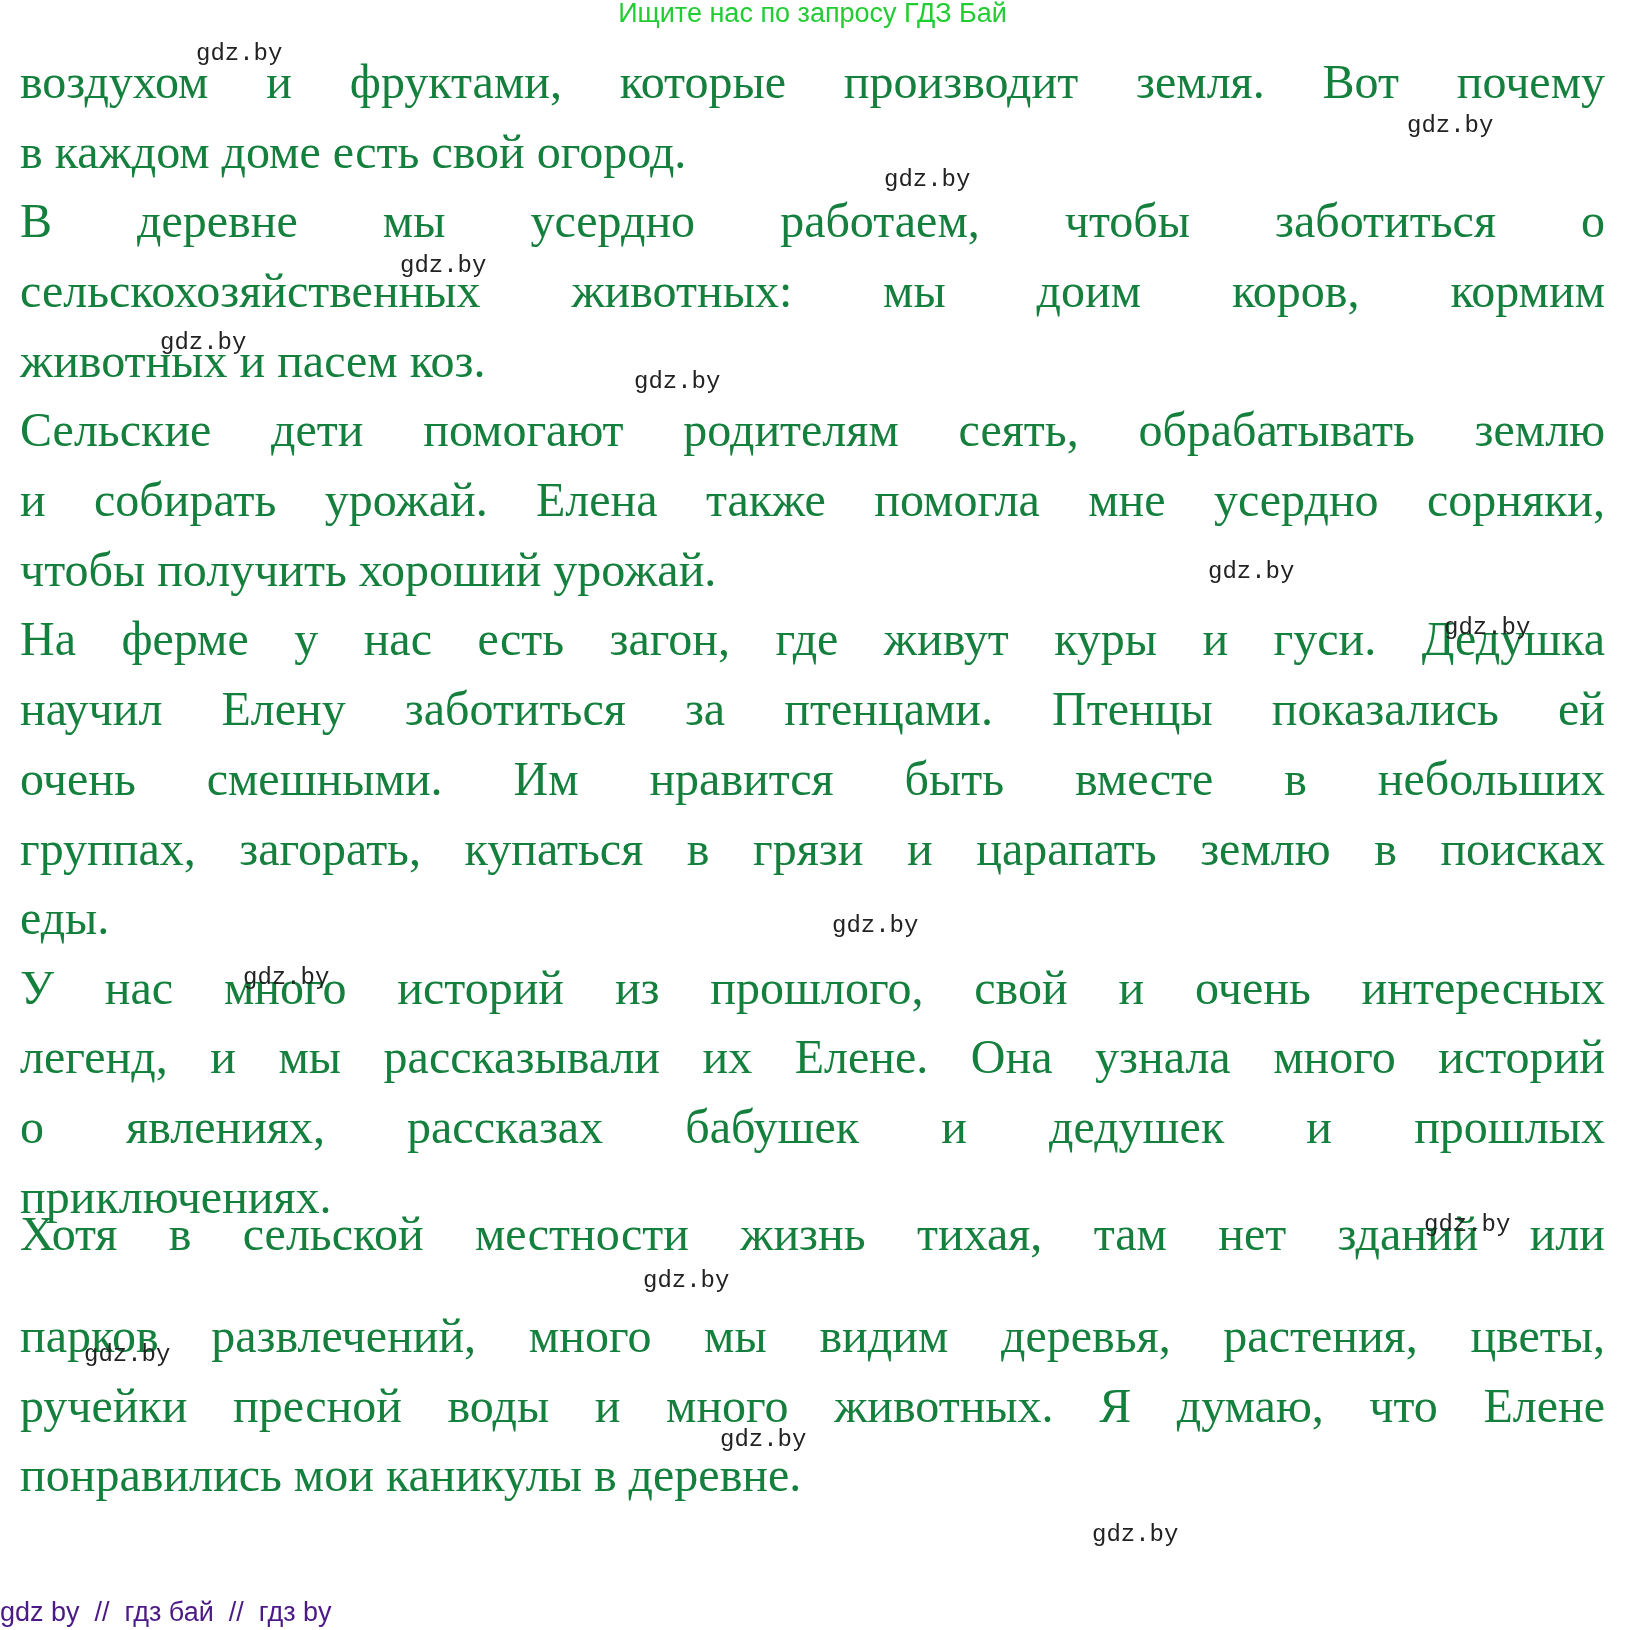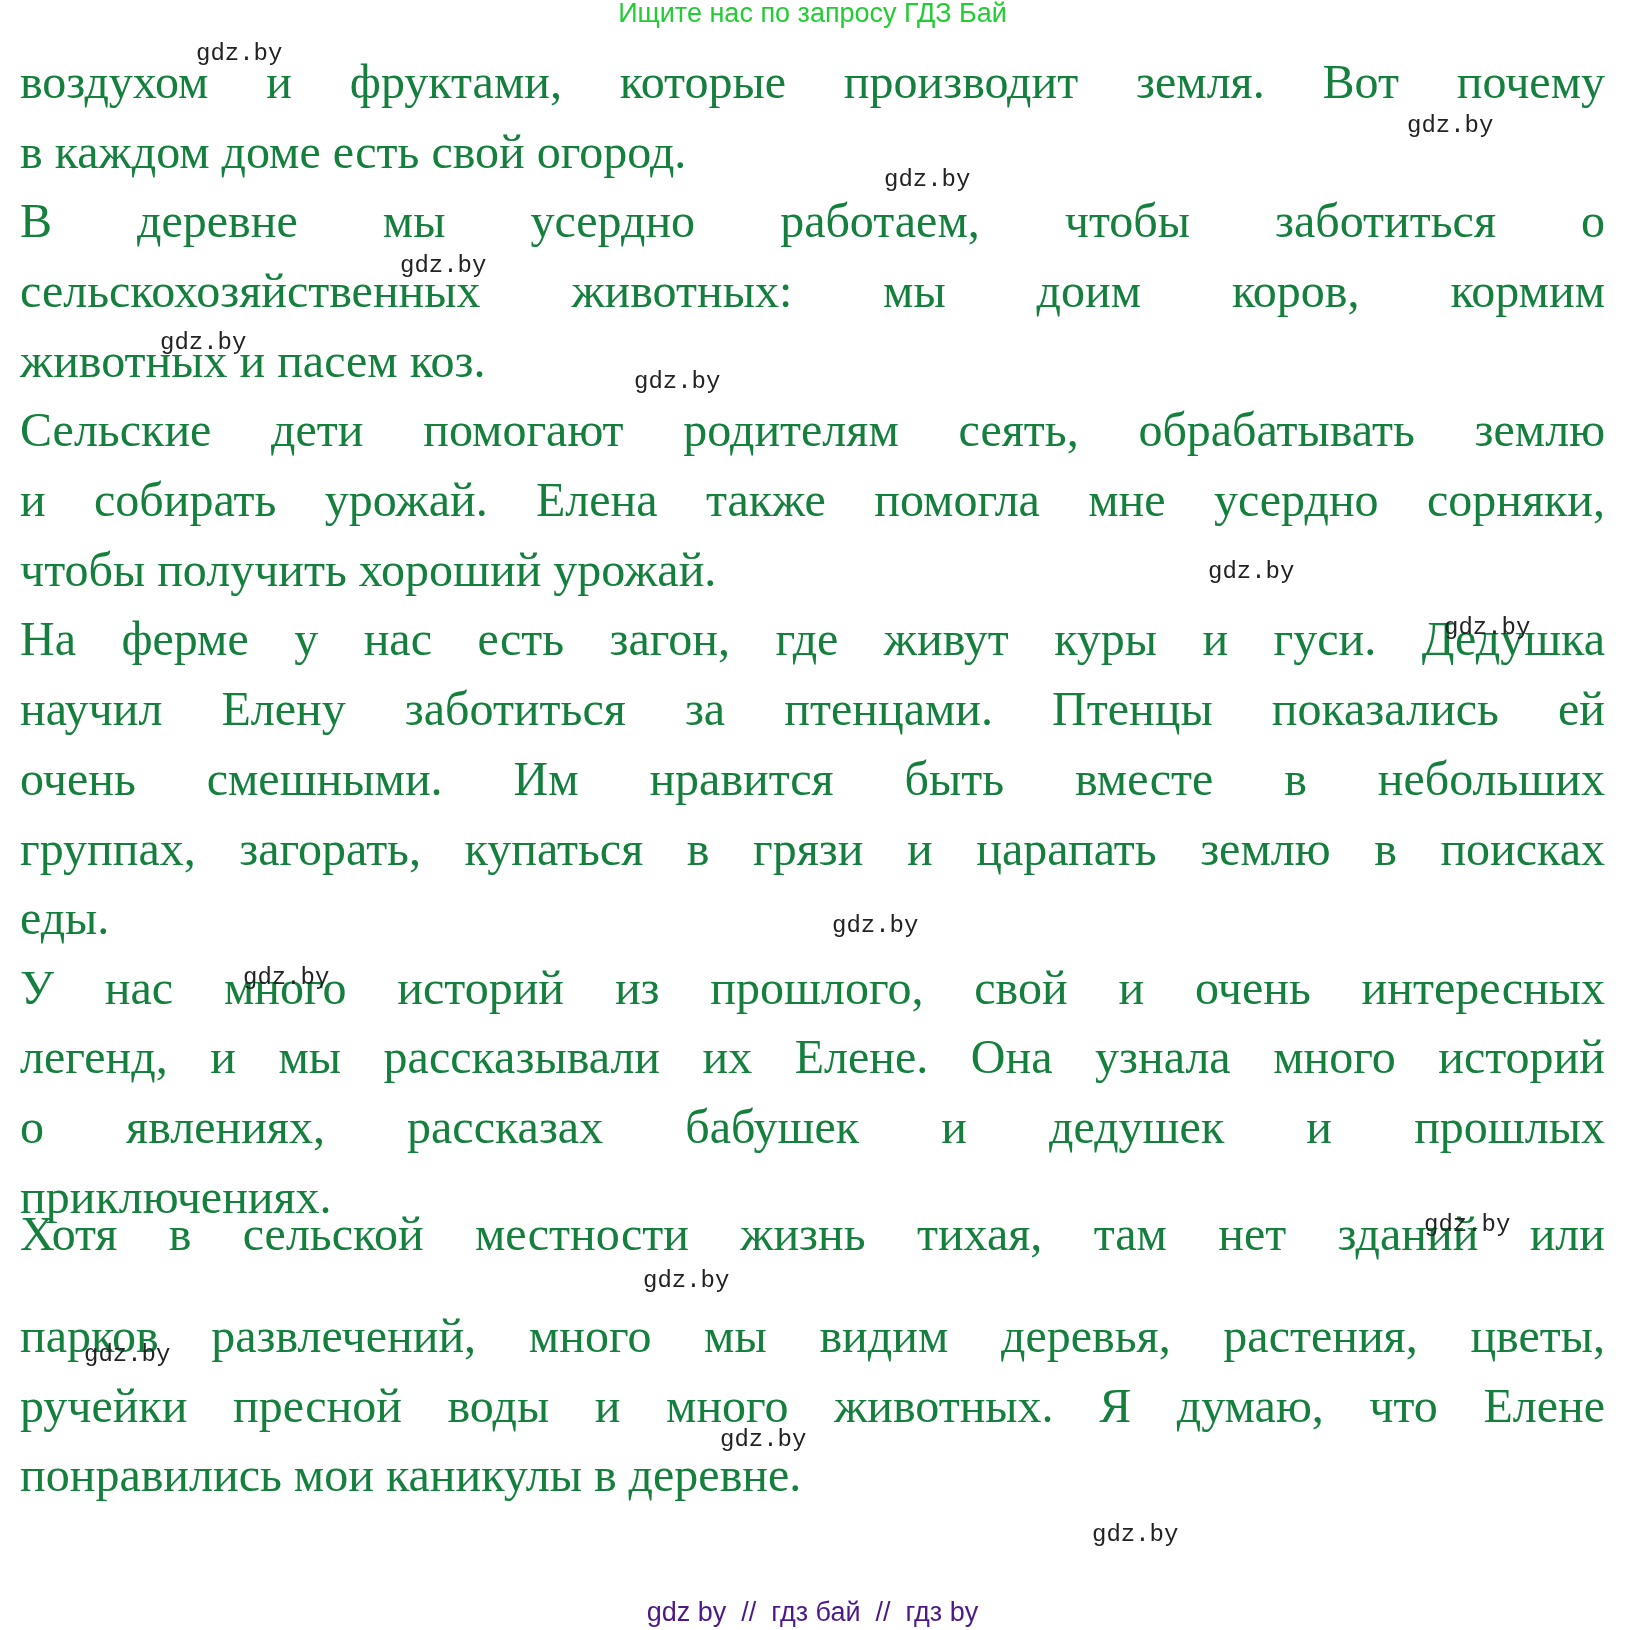--- a/index.html
+++ b/index.html
@@ -2,21 +2,21 @@
 <html><head>
   <meta charset="utf-8">
   <style>
     html, body { margin: 0; padding: 0; background: #ffffff; }
     body { width: 1625px; height: 1630px; position: relative; overflow: hidden; }
     .header {
       position: absolute; left: 0; top: -2px; width: 1625px; text-align: center;
       font-family: "Liberation Sans", sans-serif; font-size: 27px; color: #22cc33;
     }
     .footer {
-      position: absolute; left: 0; top: 1597px; width: 1625px; text-align: center;
+      position: absolute; left: 0; top: 1597px; width: 1625px; 
       font-family: "Liberation Sans", sans-serif; font-size: 27px; color: #4b1a86;
       white-space: pre;
     }
     .line {
       position: absolute; left: 20px; width: 1585px;
       font-family: "Liberation Serif", serif; font-size: 48px; color: #15803d;
       white-space: nowrap; line-height: 60px;
     }
     .justify { text-align: justify; text-align-last: justify; }
     .wm {

